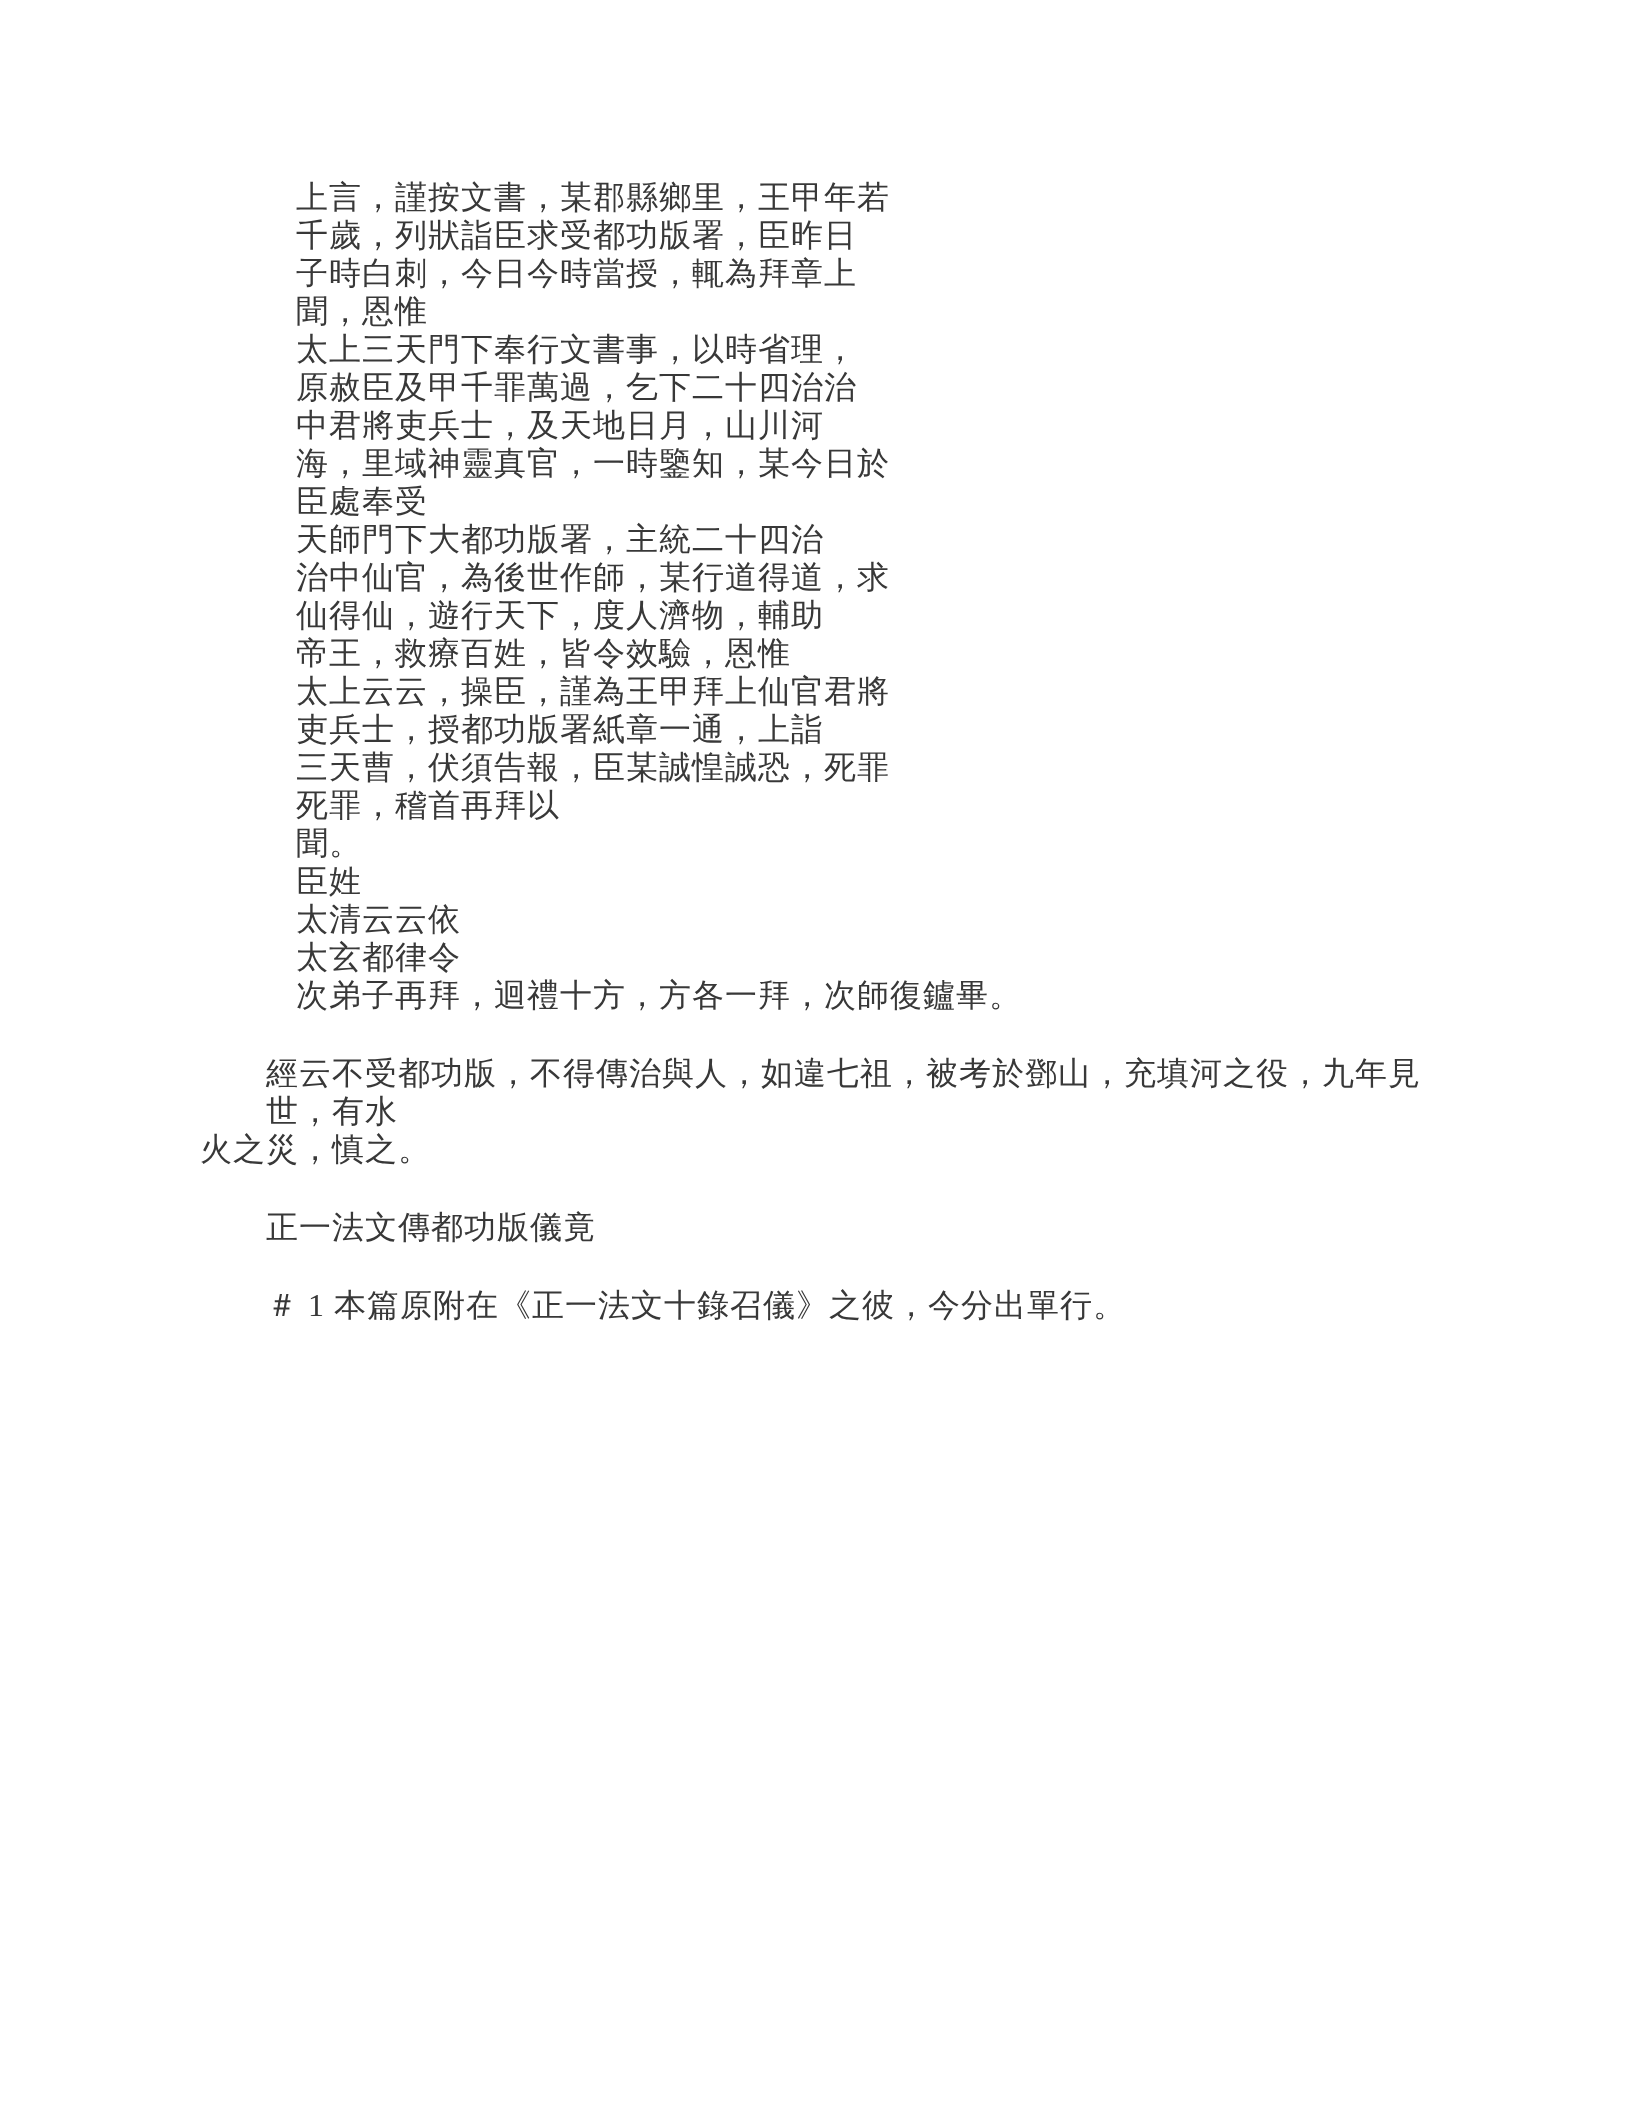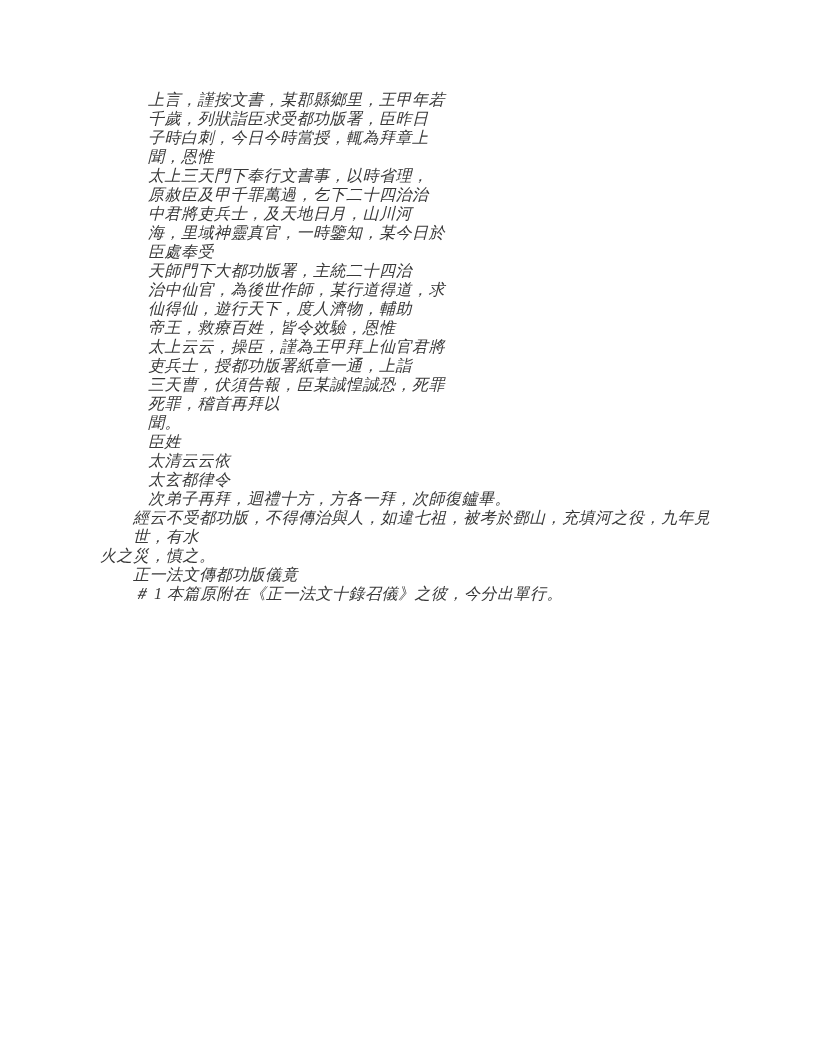--- a/index.html
+++ b/index.html
@@ -12,38 +12,37 @@
     height: 1056px;
     overflow: hidden;
     font-family: "Liberation Serif", "DejaVu Serif", serif;
   }
   .page {
     position: relative;
     width: 707px;
     height: 1056px;
     background: #ffffff;
     box-sizing: border-box;
-    font-style: italic;
   }
   .text-block {
     position: absolute;
     left: 100px;
     top: 90px;
     width: 616px;
     color: #383838;
     font-size: 16px;
     line-height: 19px;
     letter-spacing: 0.5px;
     white-space: pre-wrap;
   }
   .text-line {
     min-height: 19px;
   }
   .indent-0 { padding-left: 0; }
-  .indent-2 { padding-left: 33px; }
+  .indent-2 { padding-left: 33px; margin-top: 20px; }
   .indent-3 { padding-left: 48px; }
 </style>
 </head>
 <body>
 
 <div class="page">
   <div class="text-block"><div class="text-line indent-3">上言，謹按文書，某郡縣鄉里，王甲年若</div><div class="text-line indent-3">千歲，列狀詣臣求受都功版署，臣昨日</div><div class="text-line indent-3">子時白刺，今日今時當授，輒為拜章上</div><div class="text-line indent-3">聞，恩惟</div><div class="text-line indent-3">太上三天門下奉行文書事，以時省理，</div><div class="text-line indent-3">原赦臣及甲千罪萬過，乞下二十四治治</div><div class="text-line indent-3">中君將吏兵士，及天地日月，山川河</div><div class="text-line indent-3">海，里域神靈真官，一時鑒知，某今日於</div><div class="text-line indent-3">臣處奉受</div><div class="text-line indent-3">天師門下大都功版署，主統二十四治</div><div class="text-line indent-3">治中仙官，為後世作師，某行道得道，求</div><div class="text-line indent-3">仙得仙，遊行天下，度人濟物，輔助</div><div class="text-line indent-3">帝王，救療百姓，皆令效驗，恩惟</div><div class="text-line indent-3">太上云云，操臣，謹為王甲拜上仙官君將</div><div class="text-line indent-3">吏兵士，授都功版署紙章一通，上詣</div><div class="text-line indent-3">三天曹，伏須告報，臣某誠惶誠恐，死罪</div><div class="text-line indent-3">死罪，稽首再拜以</div><div class="text-line indent-3">聞。</div><div class="text-line indent-3">臣姓</div><div class="text-line indent-3">太清云云依</div><div class="text-line indent-3">太玄都律令</div><div class="text-line indent-3">次弟子再拜，迴禮十方，方各一拜，次師復鑪畢。</div><div class="text-line indent-2">經云不受都功版，不得傳治與人，如違七祖，被考於鄧山，充填河之役，九年見世，有水</div><div class="text-line indent-0">火之災，慎之。</div><div class="text-line indent-2">正一法文傳都功版儀竟</div><div class="text-line indent-2">＃ 1 本篇原附在《正一法文十錄召儀》之彼，今分出單行。</div></div>
 </div>
 
 </body></html>

